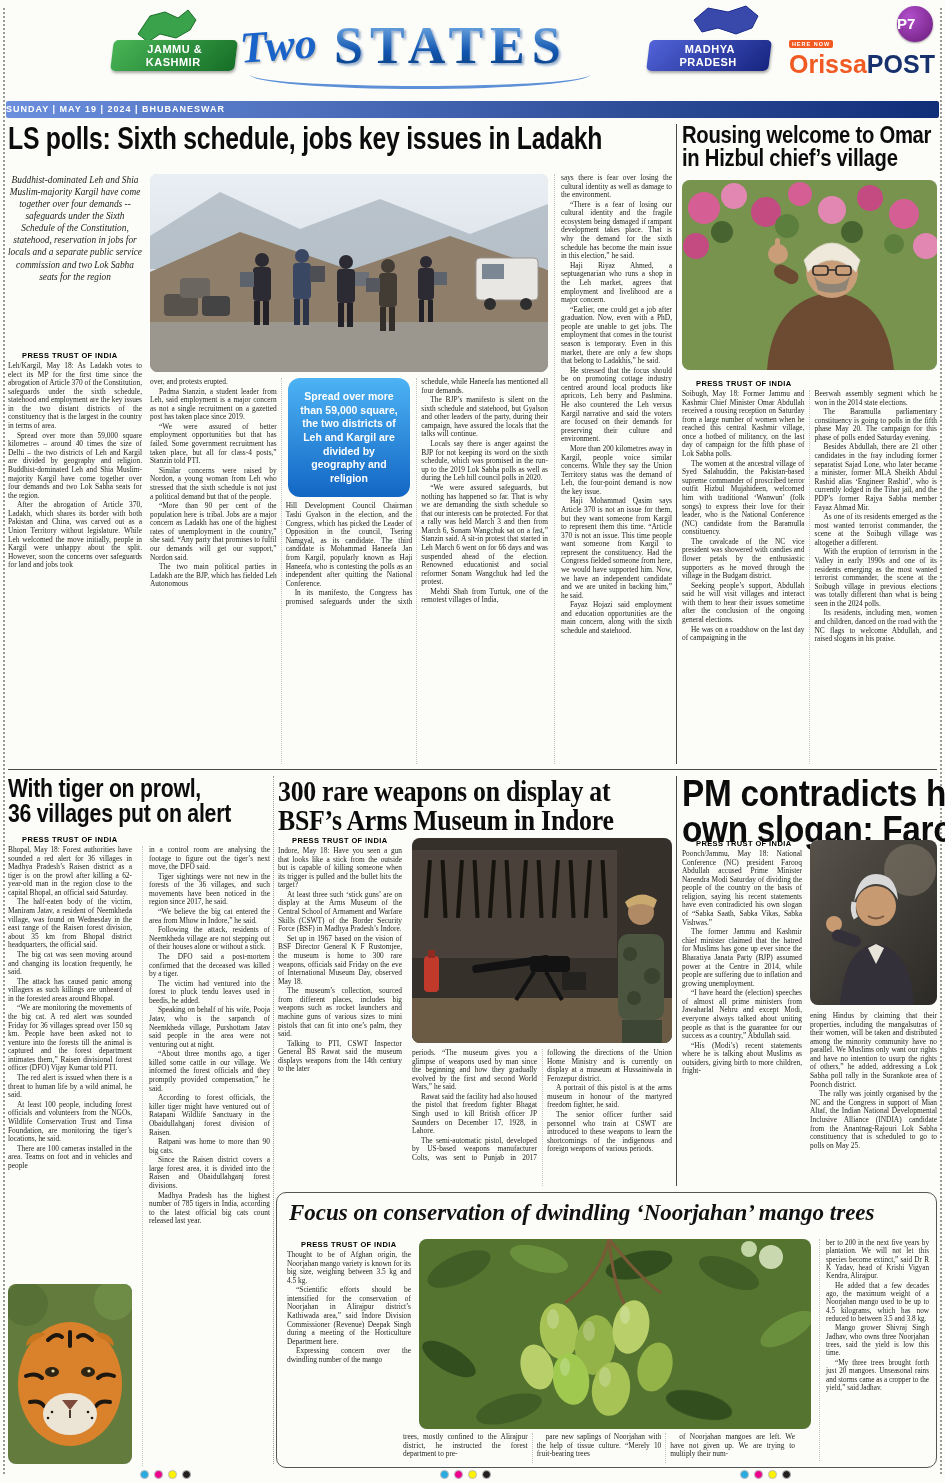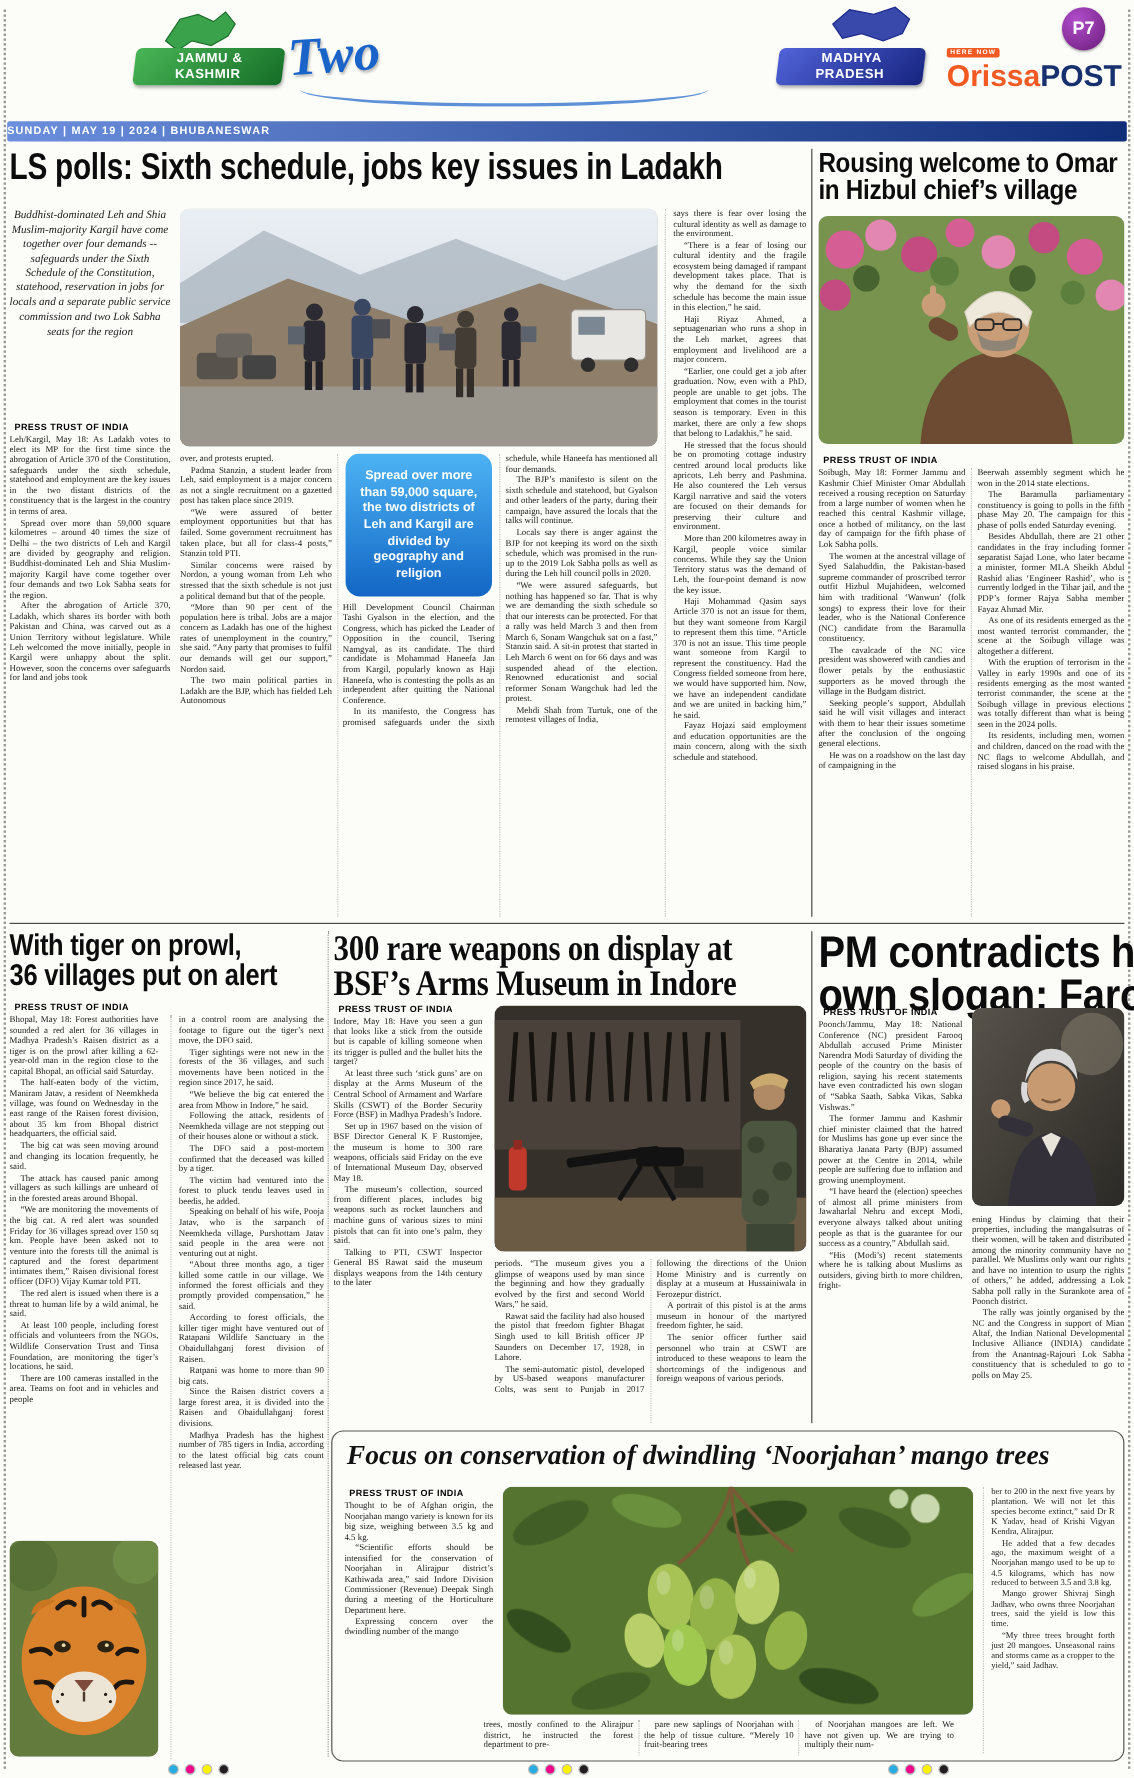--- a/index.html
+++ b/index.html
@@ -4,23 +4,23 @@
 <style>
   html,body { margin:0; padding:0; background:#6f6f6f; }
   .page { position:relative; width:945px; height:1482px; margin:0 auto; background:#fcfcf9;
           font-family:"Liberation Serif", serif; color:#111; overflow:hidden; }
 
   
   .edge { position:absolute; top:8px; bottom:8px; width:0; border-left:2px dotted #9a9a9a; }
   .edge.left { left:3px; } .edge.right { right:3px; }
 
   
-  .p7 { position:absolute; right:24px; top:6px; width:36px; height:36px; border-radius:50%;
+  .p7 { position:absolute; right:12px; top:6px; width:36px; height:36px; border-radius:50%;
         background:radial-gradient(circle at 35% 30%, #b14ecb, #6a1b7a);
-        color:#fff; font:bold 15px/36px "Liberation Sans",sans-serif; text-align:center;
+        color:#fff; font:bold 15px/36px "Liberation Sans",sans-serif; 
         box-shadow:0 1px 2px rgba(0,0,0,.4); }
   .badge { position:absolute; transform:skewX(-7deg); border-radius:5px; color:#fff; text-align:center;
            font-family:"Liberation Sans",sans-serif; font-weight:bold; padding:3px 6px;
            box-shadow:1px 2px 3px rgba(0,0,0,.35); }
   .badge div { transform:skewX(7deg); font-size:11px; line-height:1.15; letter-spacing:.5px; }
   .badge.jk { left:112px; top:40px; width:112px; background:linear-gradient(135deg,#49b556,#156e27); }
   .badge.mp { left:648px; top:40px; width:110px; background:linear-gradient(135deg,#5163d8,#16247f); }
   .mapsvg { position:absolute; }
   .title-two { position:absolute; left:240px; top:24px; font:bold italic 44px/1 "Liberation Serif",serif;
                color:#1a63c9; transform:rotate(-4deg); text-shadow:1px 2px 2px rgba(0,0,0,.25); }
@@ -40,21 +40,21 @@
              font:bold 9px/17px "Liberation Sans",sans-serif; letter-spacing:1px; padding-right:12px; box-sizing:border-box; }
 
   
   .hl { font-family:"Liberation Sans",sans-serif; font-weight:bold; color:#0c0c0c; line-height:.98; letter-spacing:-.3px; }
   .squeeze { display:inline-block; transform-origin:0 50%; white-space:nowrap; }
 
   
   .btxt { font-size:7.4px; line-height:1.16; text-align:justify; color:#1c1c1c; overflow:hidden; }
   .btxt p { margin:0 0 1px 0; text-indent:9px; }
   .btxt p:first-child { text-indent:0; }
-  .byline { font:bold 7.5px/1.2 "Liberation Sans",sans-serif; letter-spacing:.4px; color:#000; margin:3px 4px; }
+  .byline { font:bold 7.5px/1.2 "Liberation Sans",sans-serif; letter-spacing:.4px; color:#000; margin:3px 14px; }
   .intro { font-style:italic; font-size:9.3px; line-height:1.3; text-align:center; color:#222; }
   .pullquote { background:linear-gradient(180deg,#4db3f4,#1266c4); color:#fff; border-radius:12px;
                padding:12px 8px; font:bold 10.5px/1.3 "Liberation Sans",sans-serif; text-align:center;
                break-inside:avoid; margin:4px 2px 5px 2px; }
 
   .cols2 { columns:2; column-gap:10px; column-rule:1px dotted #c2c2c2; }
   .cols3 { columns:3; column-gap:9px;  column-rule:1px dotted #c2c2c2; }
 
   .abs { position:absolute; }
   .photo { position:absolute; border-radius:8px; overflow:hidden; background:#ccc; }
@@ -82,20 +82,21 @@
 
   <svg class="mapsvg" style="left:130px; top:4px;" width="70" height="38" viewBox="0 0 70 38">
     <path d="M8,30 L20,12 35,8 48,14 58,6 66,16 60,26 46,34 30,30 18,38 Z" fill="#3aa24a" stroke="#1d6e2b"></path>
   </svg>
   <div class="badge jk">
     <div>JAMMU &amp;</div>
     <div>KASHMIR</div>
   </div>
 
   <div class="title-two">Two</div>
+  <div class="title-states">STATES</div>
   <div class="swoosh"></div>
 
   <svg class="mapsvg" style="left:688px; top:2px;" width="74" height="36" viewBox="0 0 74 36">
     <path d="M6,18 L20,6 40,10 58,4 70,14 64,26 48,32 30,26 14,30 Z" fill="#3949ab" stroke="#1b2a8a"></path>
   </svg>
   <div class="badge mp">
     <div>MADHYA</div>
     <div>PRADESH</div>
   </div>
 

